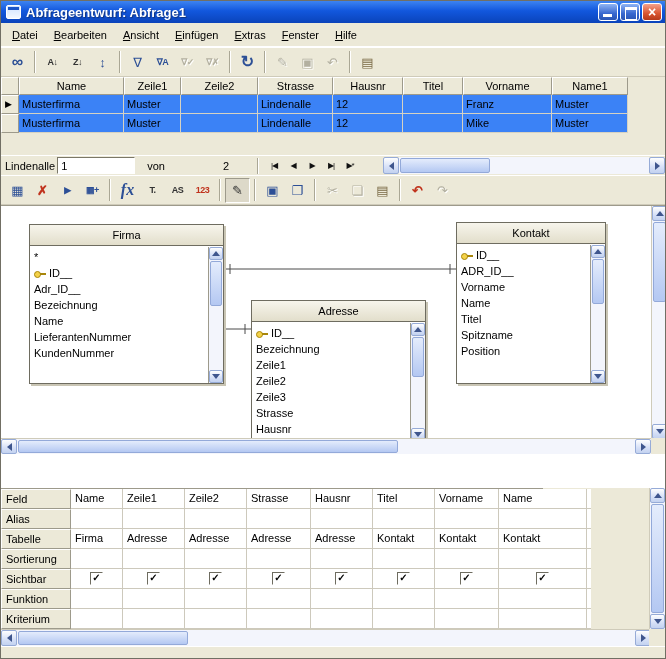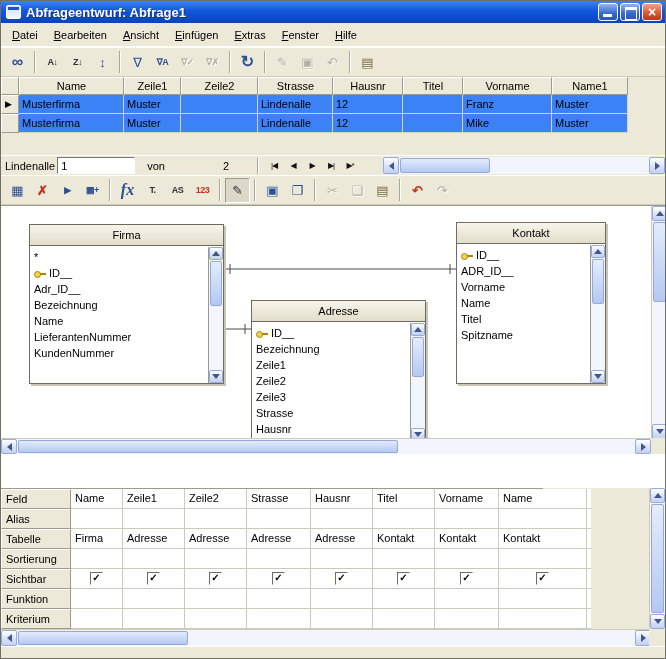--- a/index.html
+++ b/index.html
@@ -418,20 +418,23 @@
           </div>
         <div class="fld">
             <span>Name</span>
           </div>
         <div class="fld">
             <span>Titel</span>
           </div>
         <div class="fld">
             <span>Spitzname</span>
           </div>
+        <div class="fld">
+            <span>Position</span>
+          </div>
       </div>
       <div class="tbox-scroll">
         <div class="sbtn vs a-u"></div>
         <div class="strack">
             <div class="sthumb" style="left:1px; right:1px; top:1px; height:45px;"></div>
           </div>
         <div class="sbtn vs a-d"></div>
       </div>
     </div>
 

